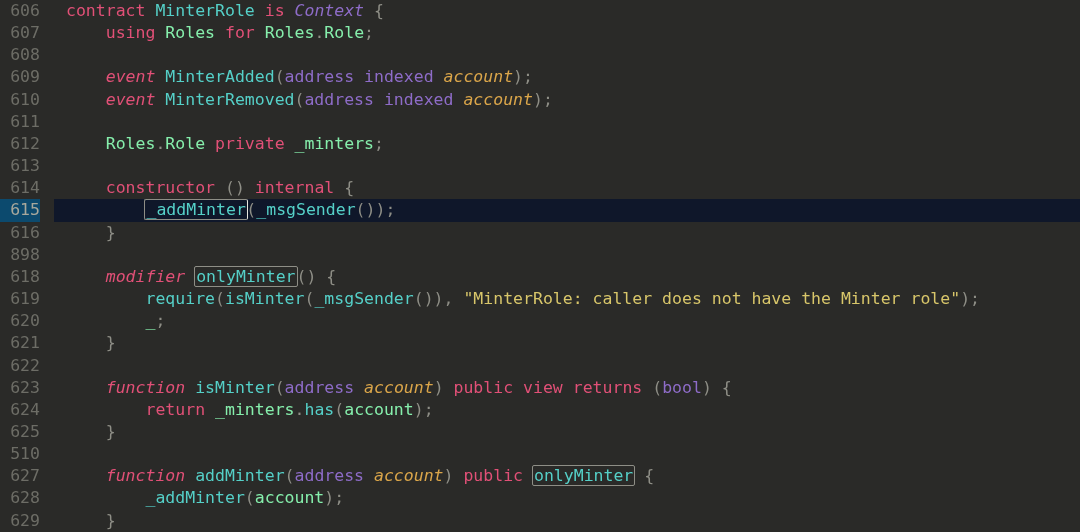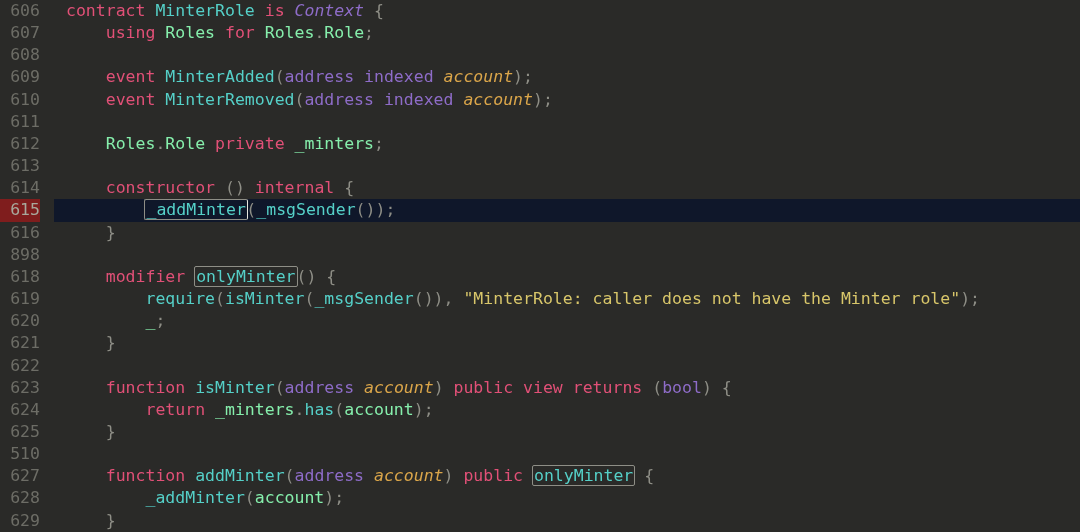--- a/index.html
+++ b/index.html
@@ -23,21 +23,21 @@
     color: #6d6d66;
     text-align: right;
     padding-right: 14px;
     user-select: none;
   }
   .gutter .ln {
     display: block;
     height: 22.17px;
   }
   .gutter .ln.hl {
-    background: #7f1d1d;
+    background: #0c4a6e;
     color: #a8a89c;
   }
   .code {
     flex: 1 1 auto;
     position: relative;
     color: #c8c6be;
     white-space: pre;
   }
   .line {
     height: 22.17px;
@@ -48,21 +48,21 @@
   }
   
   .kw   { color: #e15077; }
   .type { color: #8e6cc8; }
   .typei{ color: #8e6cc8; font-style: italic; text-align: right; }
   .id   { color: #86efac; }
   .fn   { color: #55d0c8; }
   .param{ color: #dba64a; font-style: italic; }
   .str  { color: #d8c66a; }
   .punc { color: #8e8e86; }
-  .kwi  { color: #e15077; }
+  .kwi  { color: #e15077; font-style: italic; }
   .boxed {
     border: 1px solid #8e8e86;
     border-radius: 2px;
     padding: 0 1px;
     margin: 0 -1px;
   }
   .cursor {
     border-right: 1.5px solid #e8e6de;
     margin-right: -1.5px;
   }

